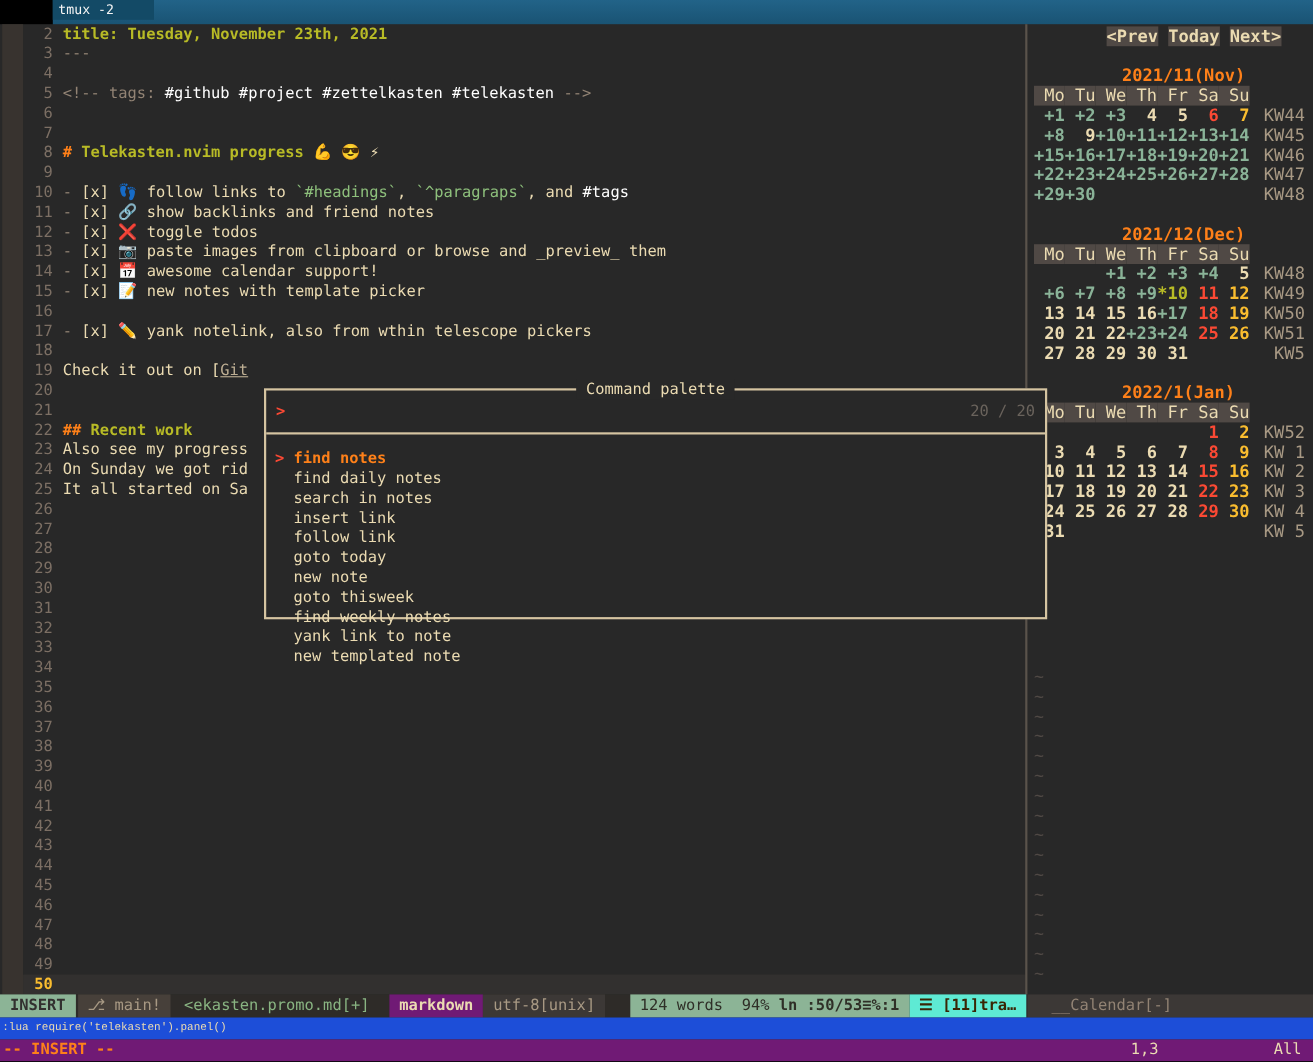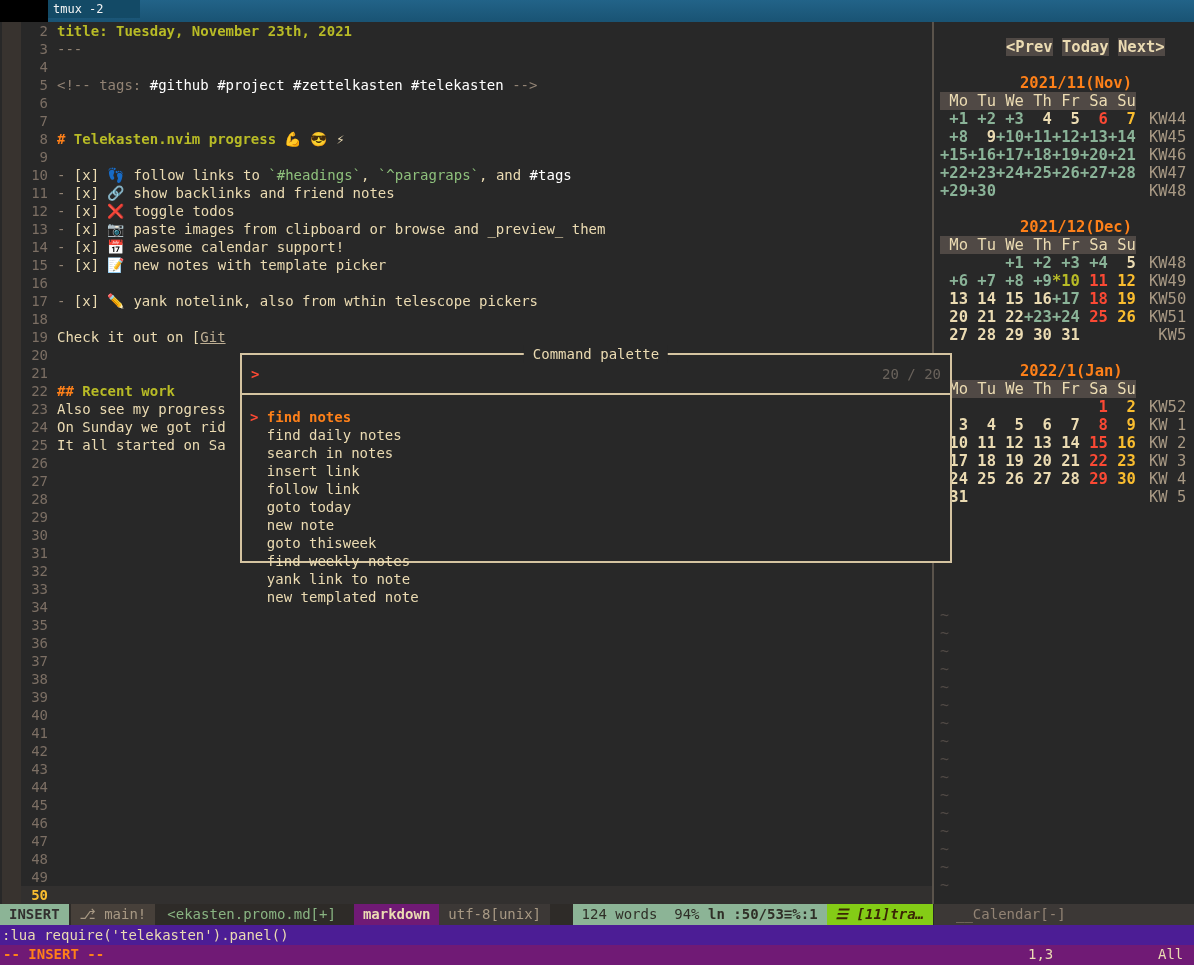--- a/index.html
+++ b/index.html
@@ -31,21 +31,21 @@
   .sg-tag { color:#ffffff; }
   .sg-code{ color:#8ec07c; }
   .sg-mark{ background:#fabd2f; color:#9d0006; font-weight:bold; }
   .sg-link{ color:#bdae93; text-decoration:underline; }
 
   
   .vsep { position:absolute; left:932px; top:0; width:2px; height:882px; background:#5a534b; }
 
   
   .calwin { position:absolute; left:934px; top:0; width:260px; height:882px;
-            font-size:15.5px; line-height:18px; padding:16px 0 0 6px; color:#ebdbb2; }
+            font-size:15.5px; line-height:18px; padding:2px 0 0 6px; color:#ebdbb2; }
   .cal-row { height:18px; white-space:pre; font-weight:bold; }
   .cal-nav { padding-left:66px; font-weight:bold; }
   .cal-nav span { background:#504945; color:#ebdbb2; }
   .cal-title { height:18px; padding-left:80px; color:#fe8019; font-weight:bold; margin-top:18px; white-space:pre; }
   .cal-cell { display:inline-block; width:3ch; text-align:right; white-space:pre; }
   .cal-hd { background:#504945; color:#ebdbb2; font-weight:normal; }
   .cal-kw { display:inline-block; width:4ch; margin-left:1.4ch; text-align:right;
             color:#a89984; font-weight:normal; }
   .c-n  { color:#8ab398; }
   .c-d  { color:#ebdbb2; }
@@ -73,27 +73,27 @@
                 display:flex; align-items:flex-end; background:#2e2b28; font-size:14px; line-height:21px; }
   .seg { padding:0 9px; white-space:pre; }
   .seg-mode { background:#8cb496; color:#32302f; font-weight:bold; }
   .seg-branch { background:#47403a; color:#a89984; margin-left:2px; }
   .seg-file { color:#89b482; padding:0 12px; }
   .seg-ft { background:#701a75; color:#ebdbb2; font-weight:bold; margin-left:6px; }
   .seg-enc { background:#3c3836; color:#a89984; }
   .seg-spacer { flex:1; }
   .seg-words { background:#8cb496; color:#2f2f27; }
   .seg-words b { font-weight:bold; }
-  .seg-trail { background:#84cc16; color:#3a2505; font-weight:bold;font-style:italic; }
+  .seg-trail { background:#5eead4; color:#3a2505; font-weight:bold; }
   .cal-status { position:absolute; left:934px; top:882px; width:260px; height:21px;
                 background:#3c3836; color:#928374; font-size:14px; line-height:21px; padding-left:22px; white-space:pre; }
 
   
-  .cmdline { position:absolute; left:0; top:903px; width:100%; height:20px; background:#4c1d95;
-             color:#ebdbb2; font-size:14px; line-height:20px; padding-left:2px; white-space:pre; }
+  .cmdline { position:absolute; left:0; top:903px; width:100%; height:20px; background:#1d4ed8;
+             color:#ebdbb2; font-size:10px; line-height:20px; padding-left:2px; white-space:pre;font-family:Liberation Mono, monospace; }
   .msgline { position:absolute; left:0; top:923px; width:100%; height:20px; background:#701a75;
              font-size:14px; line-height:19px; }
   .msg-mode { position:absolute; left:3px; color:#fe8019; font-weight:bold; }
   .msg-ruler { position:absolute; left:1028px; color:#ebdbb2; }
   .msg-scroll { position:absolute; left:1158px; color:#ebdbb2; }
 </style>
 </head>
 <body>
 
 <div class="screen">

